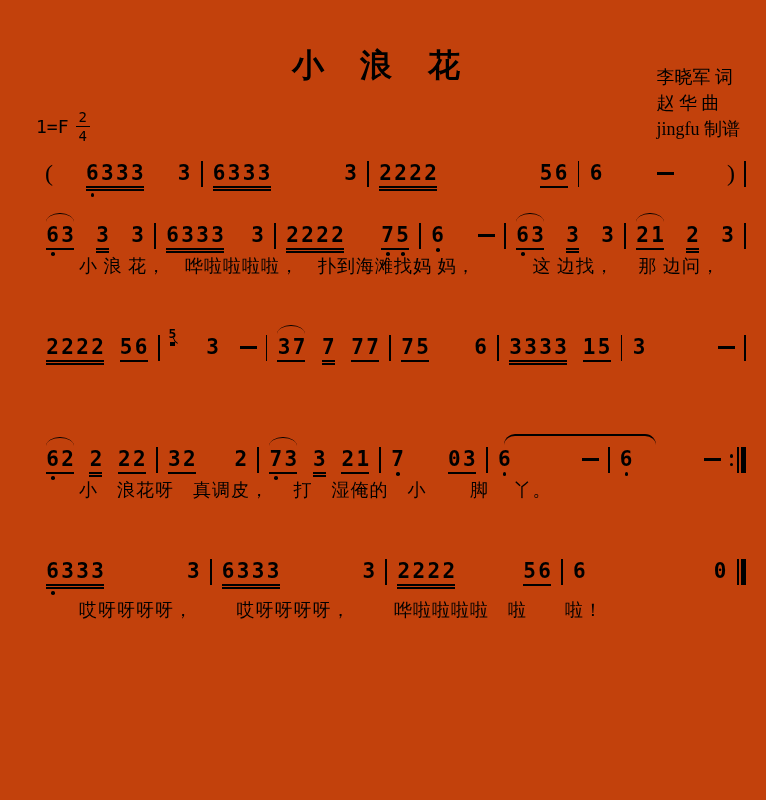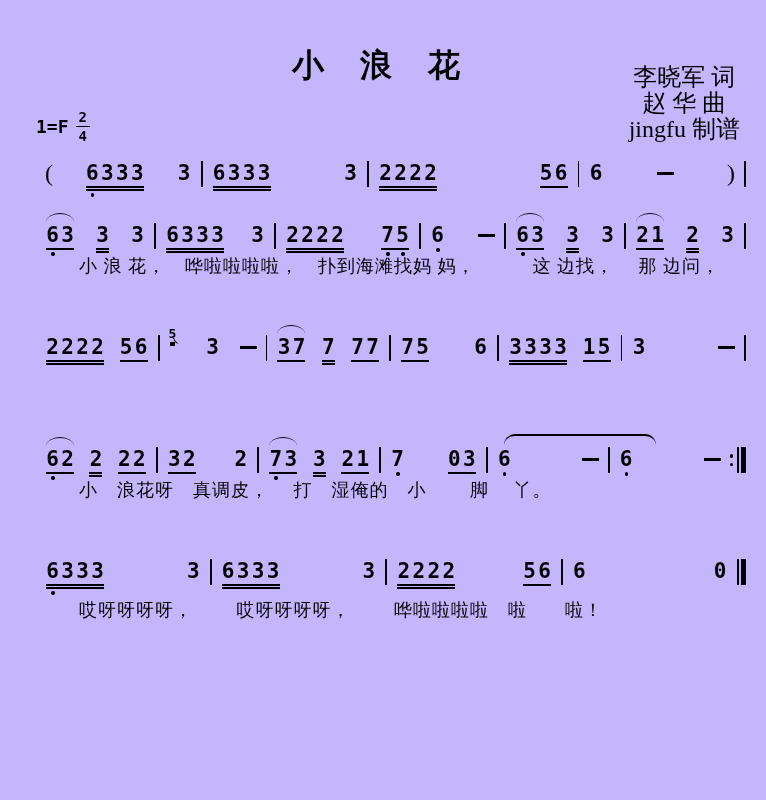--- a/index.html
+++ b/index.html
@@ -1,23 +1,23 @@
 <!DOCTYPE html>
 <html><head>
 <meta charset="utf-8">
 <style>
   html,body{margin:0;padding:0;background:#fff;}
-  .page{position:relative;width:766px;height:800px;background:#c4b5fd;color:#000;
+  .page{position:relative;width:766px;height:800px;background:#c2410c;color:#000;
         font-family:"Liberation Serif",serif;overflow:hidden;}
   .title{position:absolute;top:44px;left:0;right:0;text-align:center;
          font-size:32px;font-weight:700;letter-spacing:14px;}
-  .credits{position:absolute;top:64px;right:26px;text-align:center;
-           font-size:24px;line-height:26px;}
+  .credits{position:absolute;top:64px;right:26px;text-align:left;
+           font-size:18px;line-height:26px;}
   .keysig{position:absolute;top:110px;left:36px;display:flex;align-items:center;gap:7px;
-          font-family:"DejaVu Sans Mono",monospace;font-weight:700;font-size:18px;}
+          font-family:"DejaVu Sans Mono",monospace;font-weight:400;font-size:18px;}
   .frac{display:inline-block;text-align:center;font-size:14px;line-height:1;}
   .ftop{display:block;border-bottom:1.7px solid #000;padding:0 3px 2px;}
   .fbot{display:block;padding-top:2px;}
 
   .sysrow{position:absolute;left:36px;right:20px;display:flex;align-items:flex-start;
           padding-top:14px;height:42px;
           font-family:"DejaVu Sans Mono",monospace;font-weight:700;font-size:21px;}
   .measure{flex:1;display:flex;justify-content:space-between;align-items:flex-start;
            padding:0 9px;position:relative;}
   [data-system="0"] .measure:nth-of-type(3){flex:1.3;}

